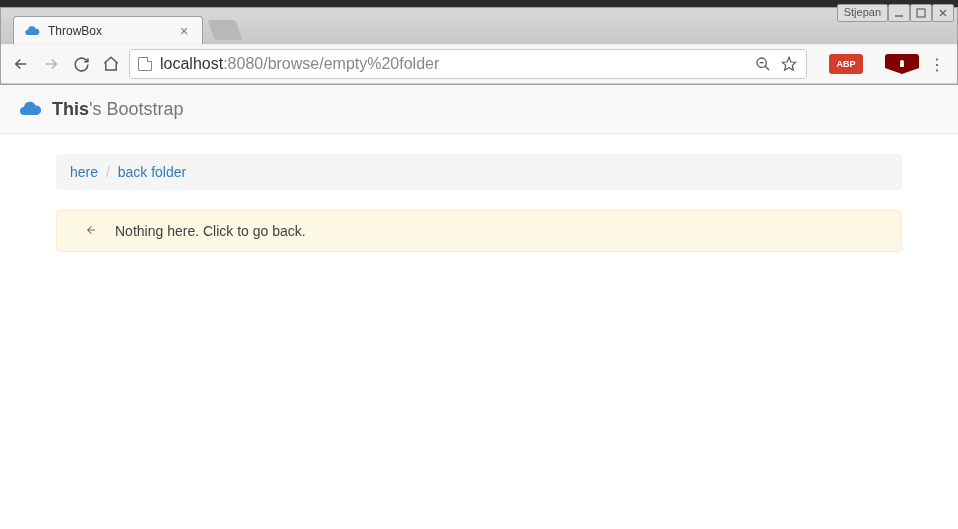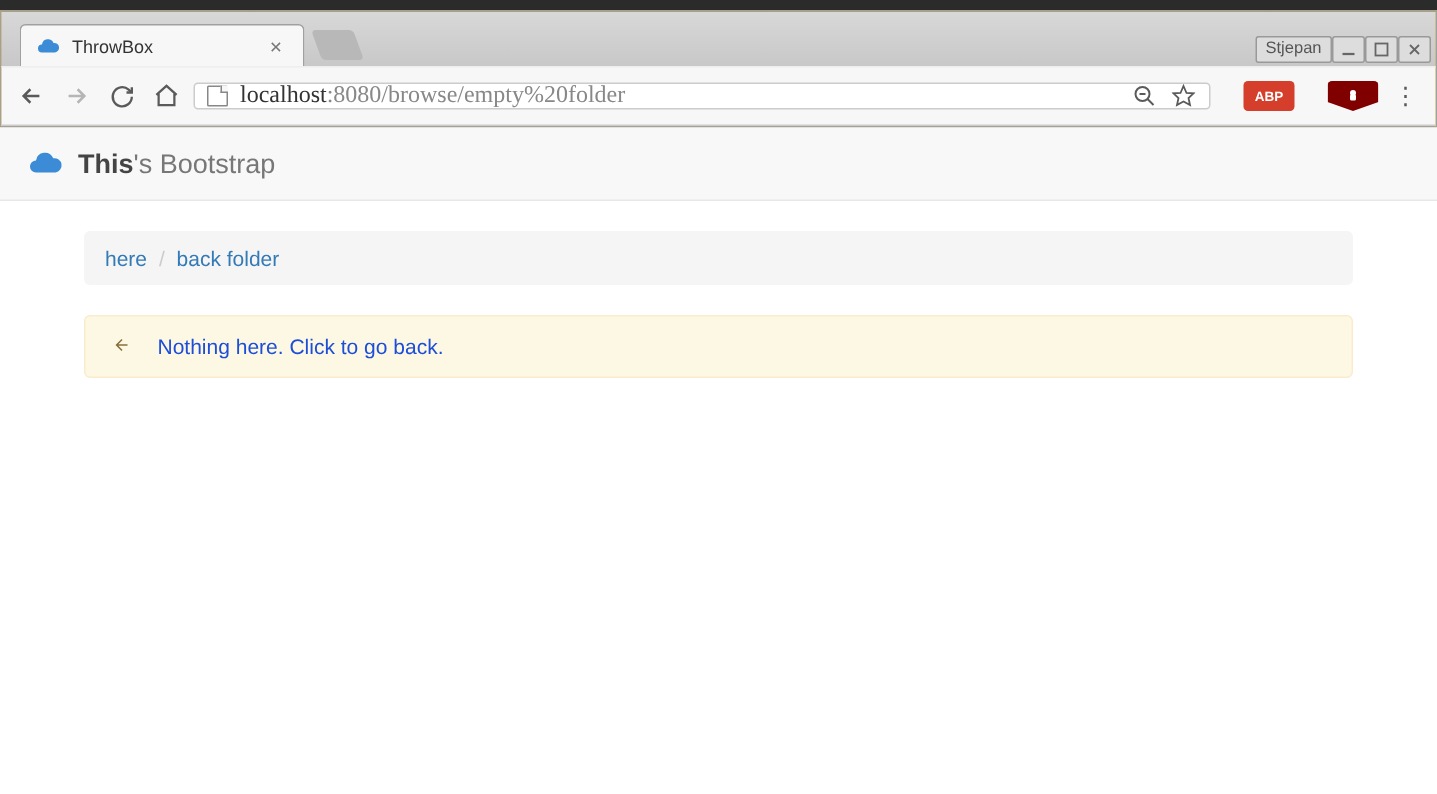--- a/index.html
+++ b/index.html
@@ -13,21 +13,21 @@
     }
     
     
     .desktop-titlebar {
       height: 7px;
       background: #2b2b2b;
     }
     .window-controls-top {
       position: absolute;
       right: 4px;
-      top: 24px;
+      top: 4px;
       display: flex;
       gap: 0;
       z-index: 100;
     }
     .window-user-label {
       background: #ddd;
       border: 1px solid #999;
       font-size: 11px;
       padding: 1px 6px;
       border-radius: 2px;
@@ -116,29 +116,28 @@
       display: flex;
       align-items: center;
       justify-content: center;
       color: #5a5a5a;
       cursor: pointer;
     }
     .nav-icon.disabled { color: #b5b5b5; cursor: default; }
     
     .address-bar {
       flex: 1;
-      height: 18px;
+      height: 30px;
       border: 1px solid #ccc;
       border-radius: 3px;
       background: #fff;
       display: flex;
       align-items: center;
       padding: 0 8px;
       gap: 8px;
-      font-family: Liberation Serif, serif;
     }
     .page-icon {
       width: 14px;
       height: 14px;
       border: 1px solid #888;
       border-radius: 1px;
       position: relative;
     }
     .page-icon::after {
       content: "";
@@ -238,23 +237,23 @@
     .breadcrumb a {
       color: #337ab7;
       text-decoration: none;
       cursor: pointer;
     }
     .breadcrumb .sep { margin: 0 4px; color: #ccc; }
     
     .alert-warning {
       background: #fcf8e3;
       border: 1px solid #faebcc;
-      color: #1d4ed8;
+      color: #404040;
       border-radius: 4px;
-      padding: 12px 16px;
+      padding: 12px 26px;
       margin-bottom: 20px;
       display: flex;
       align-items: center;
       gap: 16px;
       cursor: pointer;
     }
     
     .well {
       background: #f5f5f5;
       border: 1px solid #e3e3e3;

